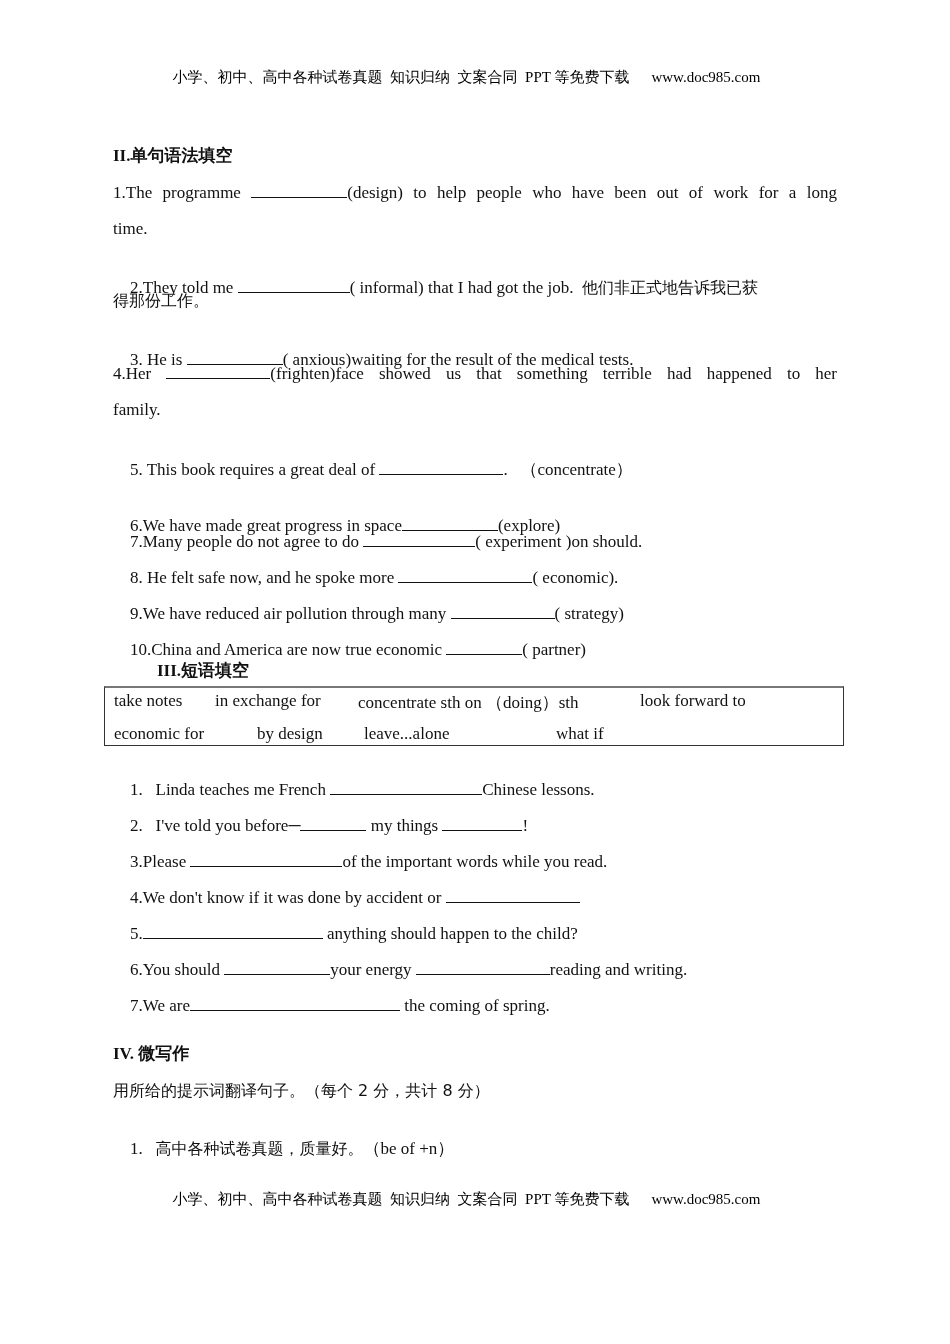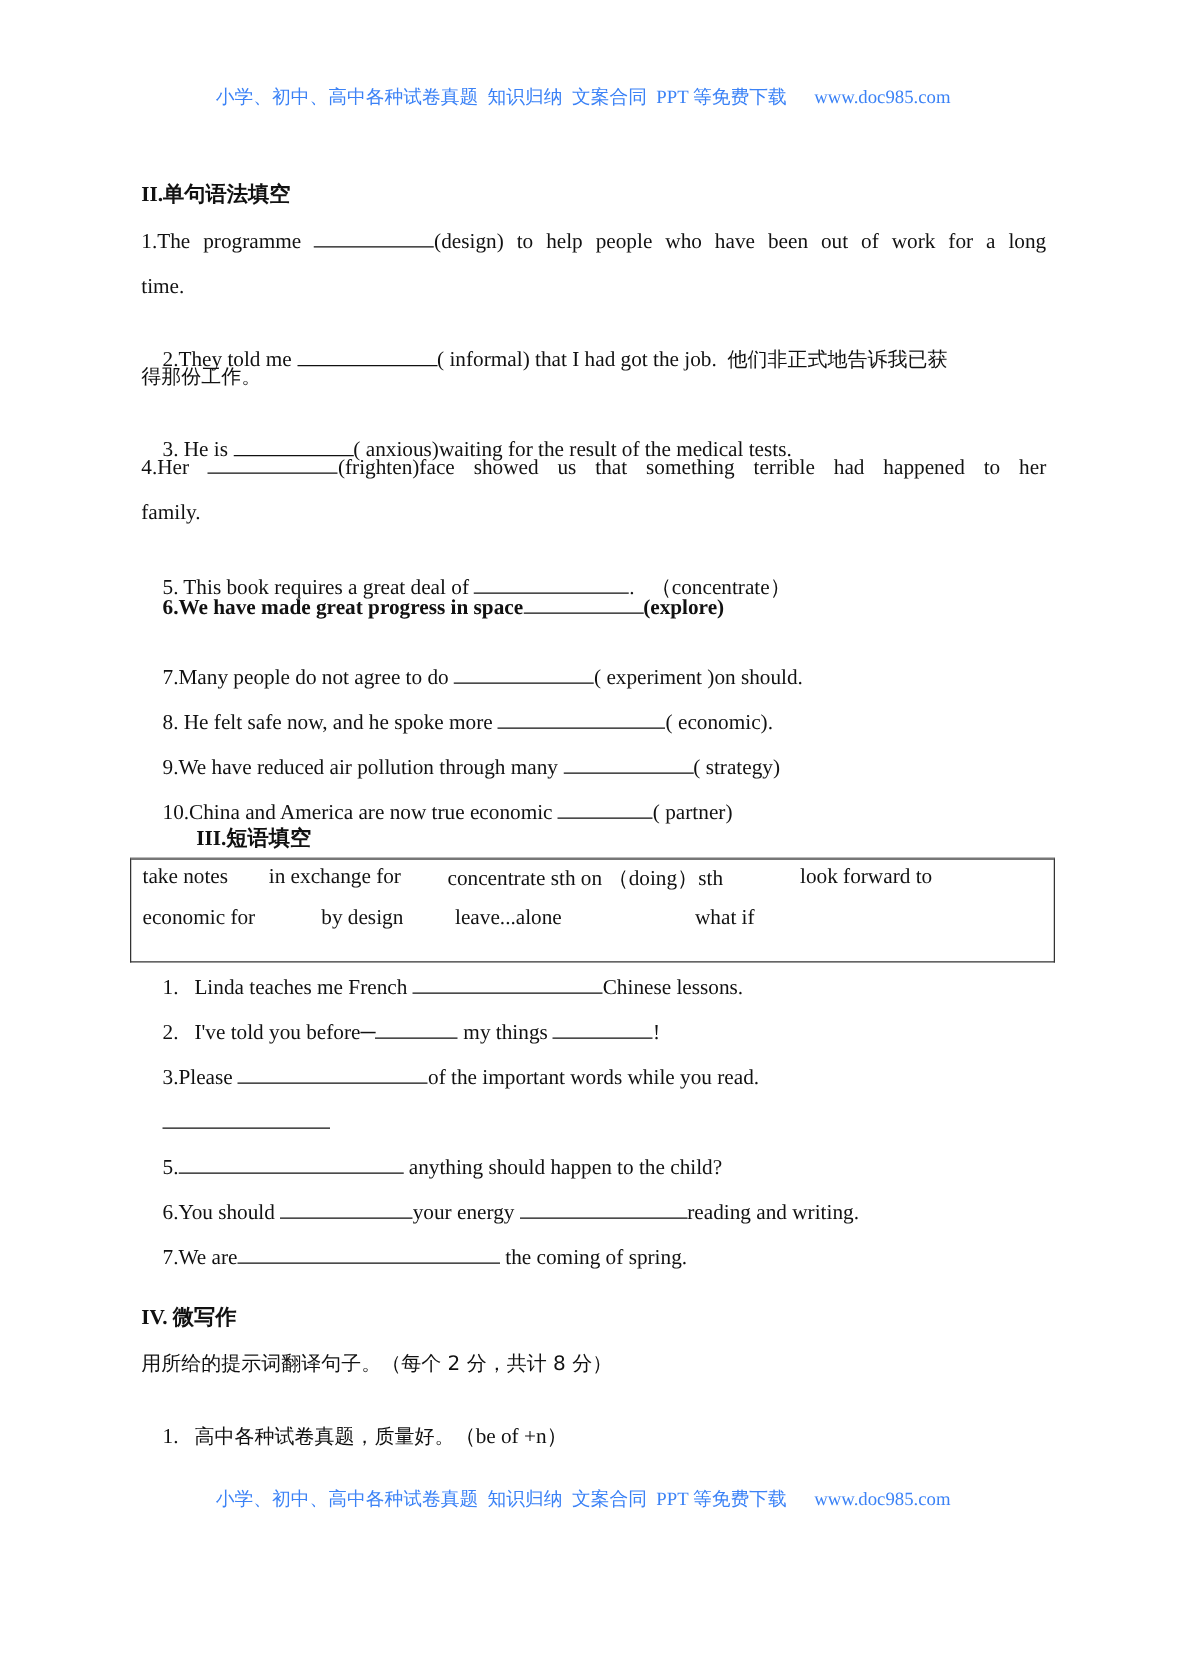--- a/index.html
+++ b/index.html
@@ -14,21 +14,21 @@
       overflow: hidden;
       font-family: "Liberation Serif", "DejaVu Serif", serif;
       color: #111111;
     }
     .page-header, .page-footer {
       position: absolute;
       left: 0;
       width: 933px;
       text-align: center;
       font-size: 15px;
-      color: #3b82f6;
+      color: #000000;
       white-space: pre;
     }
     .page-header { top: 68px; }
     .page-footer { top: 1190px; }
     .header-url { margin-left: 22px; }
 
     .content {
       position: absolute;
       left: 113px;
       top: 0;
@@ -59,21 +59,21 @@
       display: inline-block;
       border-bottom: 1px solid #111;
       height: 16px;
       vertical-align: baseline;
     }
     .phrase-box {
       position: absolute;
       left: 104px;
       top: 686px;
       width: 740px;
-      height: 84px;
+      height: 60px;
       border: 1px solid #333;
       border-top: 2px solid #777;
       box-sizing: border-box;
     }
     .phrase {
       position: absolute;
       font-size: 17px;
       white-space: pre;
     }
   </style>
@@ -102,21 +102,21 @@
 
   <div class="line justify" style="top:362px;">
     <span>4.Her </span><span class="blank" style="width:104px;"></span><span>(frighten)face showed us that something terrible had happened to her</span>
   </div>
   <div class="line" style="top:399px;">family.</div>
 
   <div class="line" style="top:436px;">
     <span>5. This book requires a great deal of </span><span class="blank" style="width:124px;"></span><span>.   （concentrate）</span>
   </div>
 
-  <div class="line" style="top:452px;font-weight:bold;">
+  <div class="line" style="top:492px;">
     <span>6.We have made great progress in space</span><span class="blank" style="width:96px;"></span><span>(explore)</span>
   </div>
 
   <div class="line" style="top:508px;">
     <span>7.Many people do not agree to do </span><span class="blank" style="width:112px;"></span><span>( experiment )on should.</span>
   </div>
 
   <div class="line" style="top:544px;">
     <span>8. He felt safe now, and he spoke more </span><span class="blank" style="width:134px;"></span><span>( economic).</span>
   </div>
@@ -150,21 +150,21 @@
 
   <div class="line" style="top:792px;">
     <span>2.   I've told you before─</span><span class="blank" style="width:66px;"></span><span> my things </span><span class="blank" style="width:80px;"></span><span>!</span>
   </div>
 
   <div class="line" style="top:828px;">
     <span>3.Please </span><span class="blank" style="width:152px;"></span><span>of the important words while you read.</span>
   </div>
 
   <div class="line" style="top:864px;">
-    <span class="blank" style="width:134px;"></span><span></span>
+    <span>4.We don't know if it was done by accident or </span><span class="blank" style="width:134px;"></span><span></span>
   </div>
 
   <div class="line" style="top:900px;">
     <span>5.</span><span class="blank" style="width:180px;"></span><span> anything should happen to the child?</span>
   </div>
 
   <div class="line" style="top:936px;">
     <span>6.You should </span><span class="blank" style="width:106px;"></span><span>your energy </span><span class="blank" style="width:134px;"></span><span>reading and writing.</span>
   </div>
 

